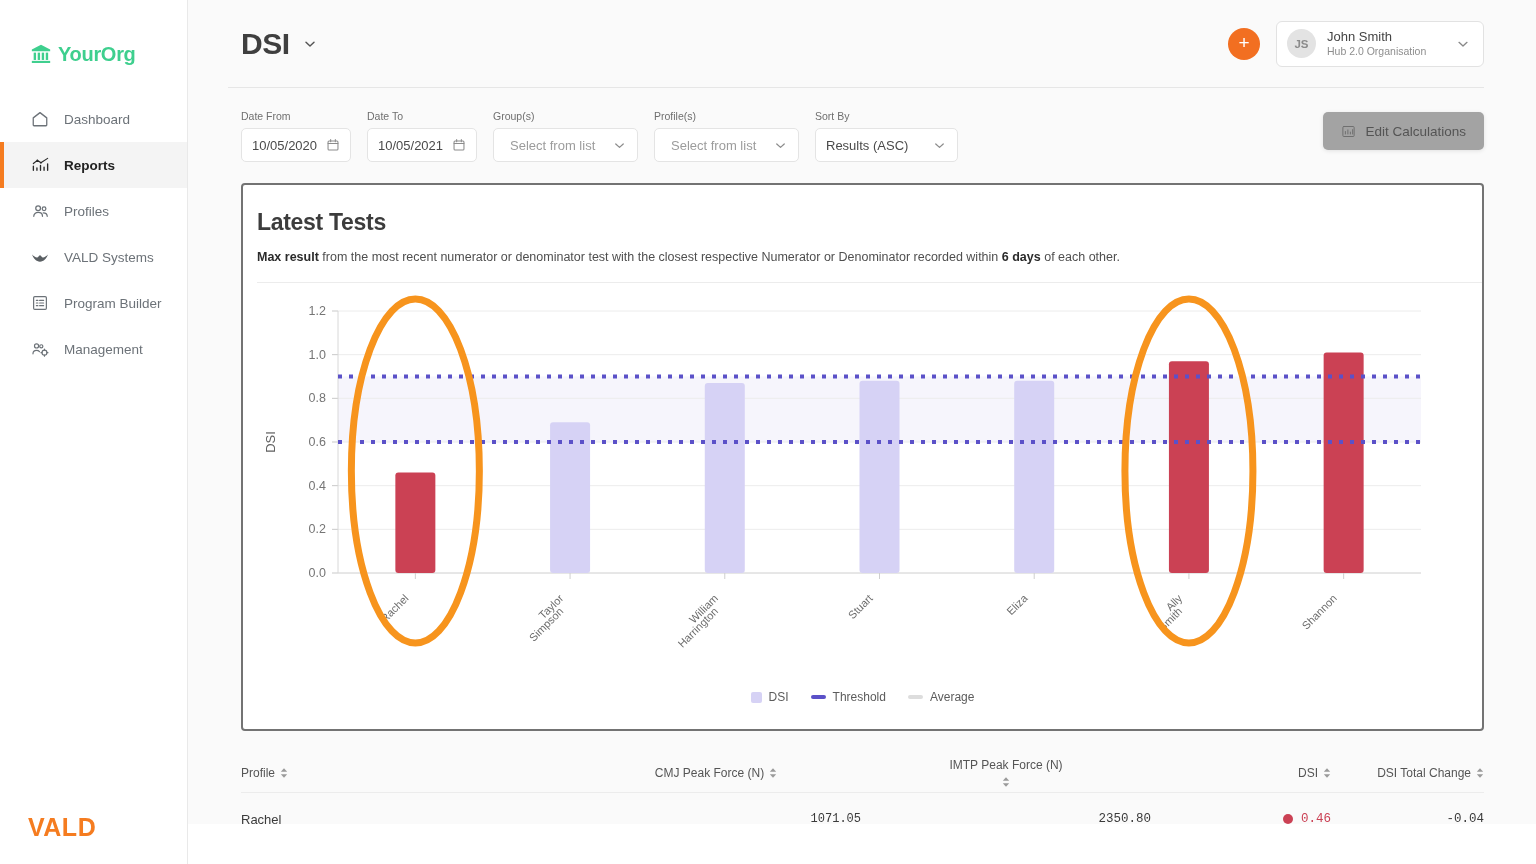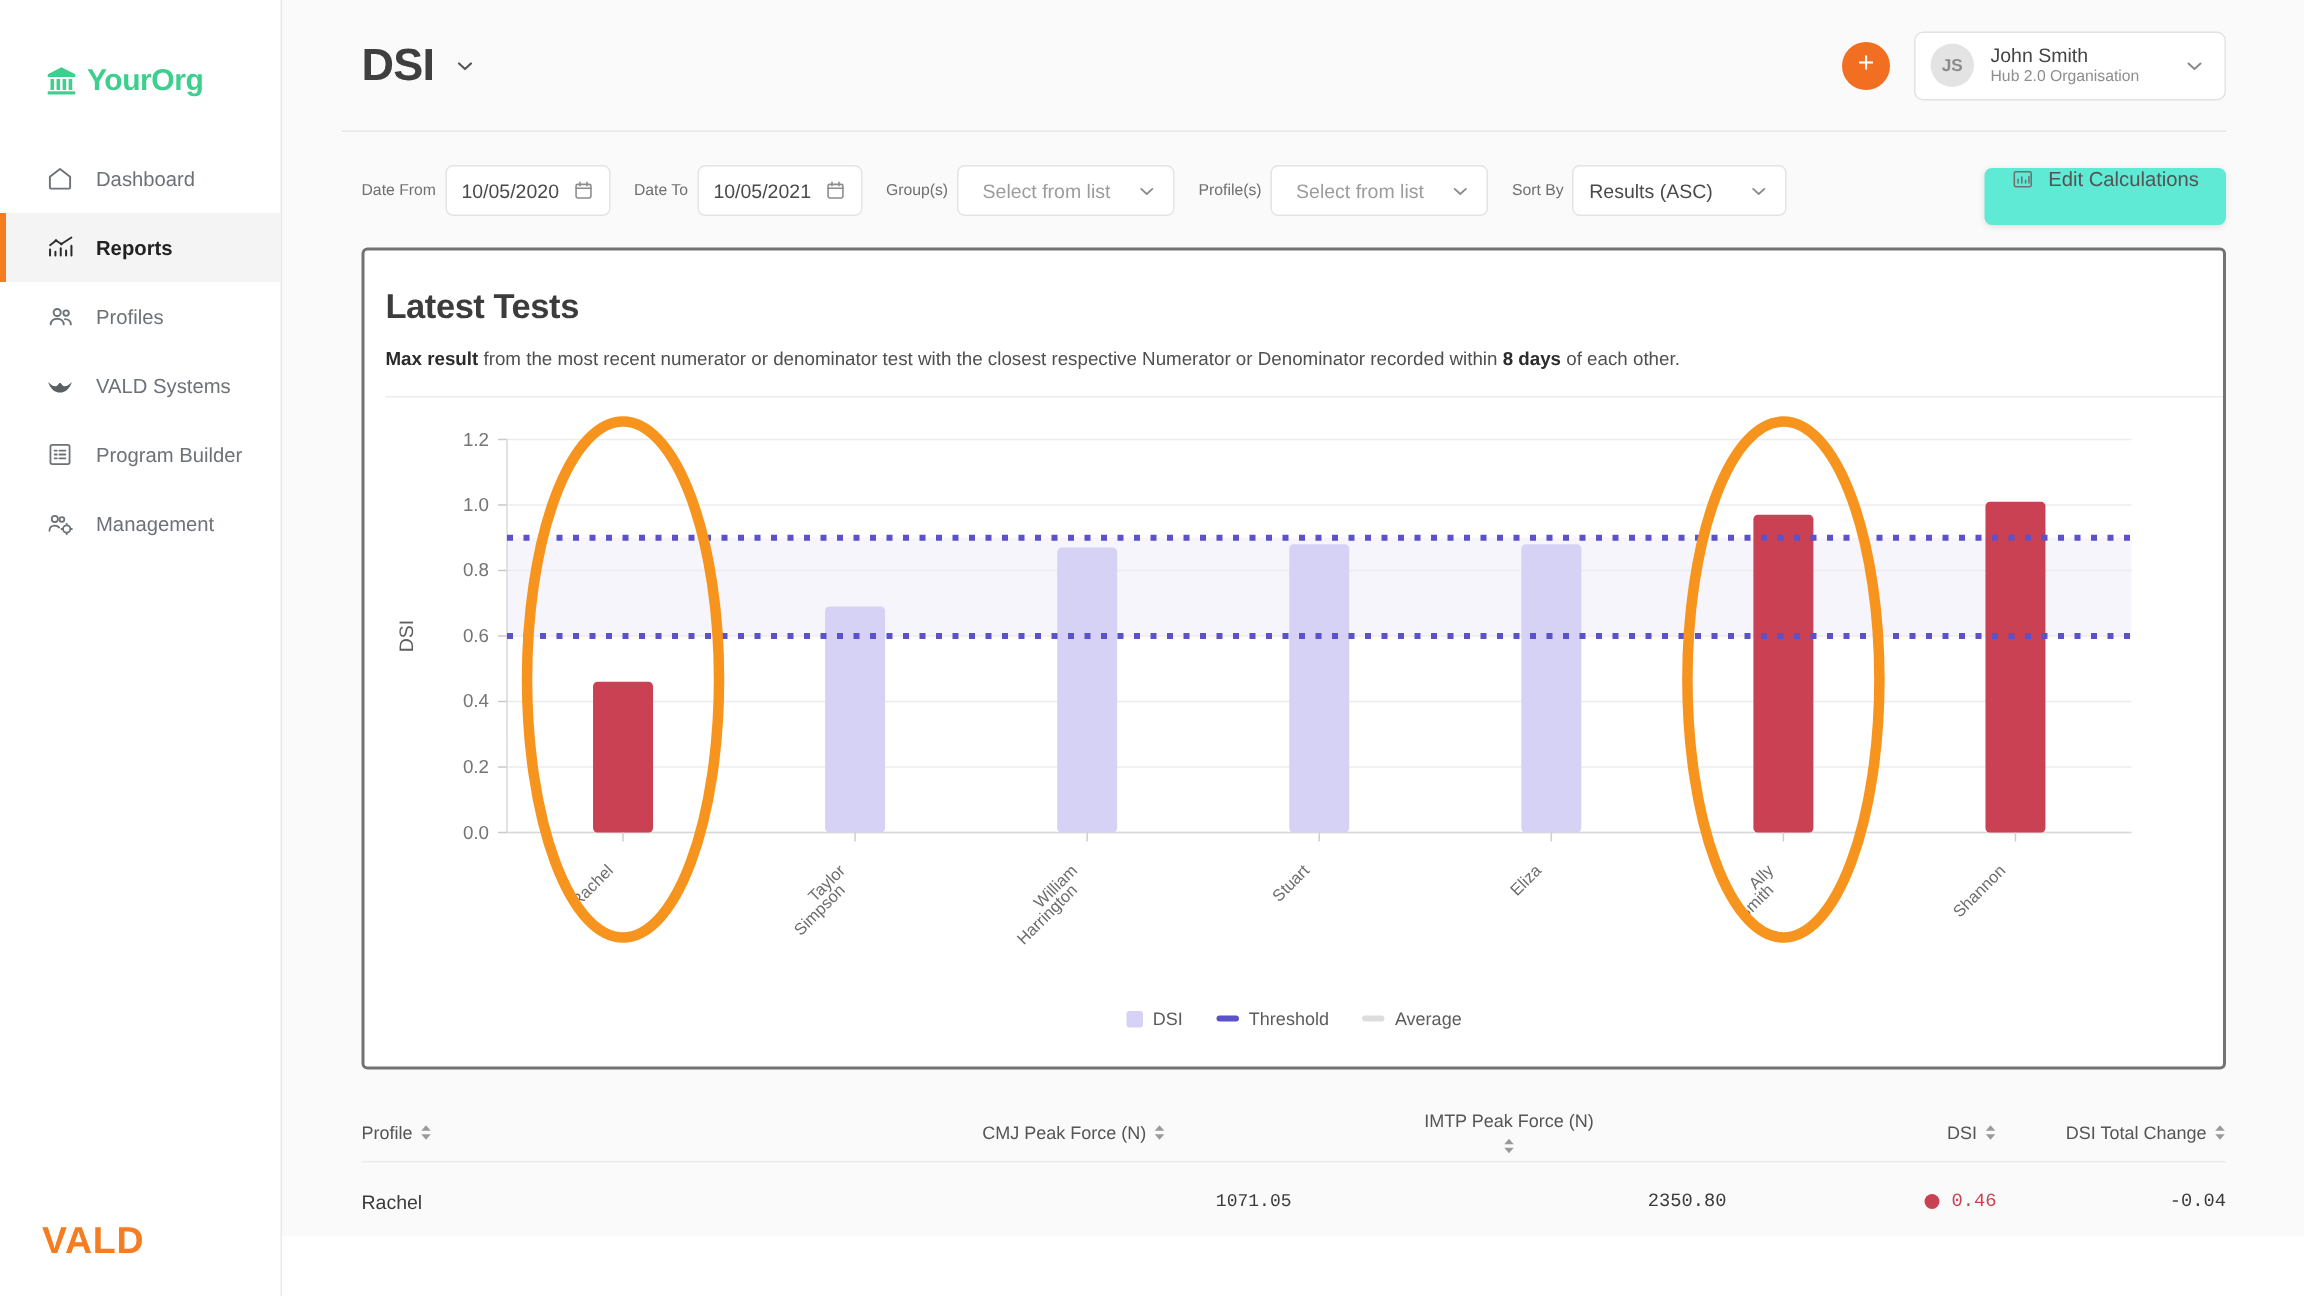--- a/index.html
+++ b/index.html
@@ -83,38 +83,38 @@
   }
   .user-name { font-size: 13px; color: #444; line-height: 1.25; }
   .user-org { font-size: 10.5px; color: #8e8e8e; line-height: 1.3; }
   .user-caret { margin-left: auto; color: #888; display:flex; }
 
   
   .filterbar {
     display: flex; align-items: flex-end; gap: 16px;
     padding: 22px 0 0 53px; position: relative;
   }
-  .field { display: flex; flex-direction: row; gap: 6px; align-items: center; }
+  .field { display: flex; flex-direction: column; gap: 6px; }
   .field-label { font-size: 10.5px; color: #6f6f6f; }
   .field-box {
     height: 34px; background: #fff; border: 1px solid #e4e4e4; border-radius: 5px;
     display: flex; align-items: center; padding: 0 10px; gap: 8px;
     font-size: 13px; color: #4a4a4a; cursor: pointer;
   }
   .field-box.date { width: 110px; justify-content: space-between; }
   .field-box.sel  { width: 145px; justify-content: space-between; color: #9c9c9c; padding-left: 16px; }
   .field-box.sortby { width: 143px; justify-content: space-between; color: #4a4a4a; gap: 16px; }
   .ico-grey { color: #8c8c8c; display: flex; }
 
   .edit-calc {
     position: absolute; right: 52px; top: 24px;
-    background: #5eead4; border-radius: 5px;
+    background: #a3a3a3; border-radius: 5px;
     box-shadow: 0 1px 4px rgba(0,0,0,.10);
     height: 38px; padding: 0 18px;
-    display: flex; gap: 9px;
+    display: flex; align-items: center; gap: 9px;
     font-size: 13.5px; color: #545454; cursor: pointer;
   }
 
   
   .card {
     margin: 21px 52px 0 53px; background: #fff;
     border: 2px solid #737373; border-radius: 4px;
     height: 548px; position: relative;
   }
   .card-head { padding: 24px 0 0 14px; }
@@ -348,21 +348,21 @@
             </svg>
         </span>
         <span>Edit Calculations</span>
       </div>
     </div>
 
     <div class="card">
       <div class="card-head">
         <div class="card-title">Latest Tests</div>
         <div class="card-sub">
-          <b>Max result</b><span> from the most recent numerator or denominator test with the closest respective Numerator or Denominator recorded within </span><b>8 days</b><span> of each other.</span>
+          <b>Max result</b><span> from the most recent numerator or denominator test with the closest respective Numerator or Denominator recorded within </span><b>6 days</b><span> of each other.</span>
         </div>
         <div class="card-divider"></div>
       </div>
 
       <div class="chart-wrap">
         <svg class="chart" id="chartSvg" width="1186" height="400" viewBox="0 0 1186 400">
             <rect x="95" y="93.5" width="1083" height="65.5" fill="#F6F5FC"></rect>
             <line x1="95" y1="290" x2="1178" y2="290" stroke="#ececec" stroke-width="1"></line>
             <line x1="89" y1="290" x2="95" y2="290" stroke="#c9c9c9" stroke-width="1"></line>
             <text x="83" y="294" text-anchor="end" font-size="12.5" fill="#757575" font-family="&quot;Liberation Sans&quot;, sans-serif">0.0</text>

